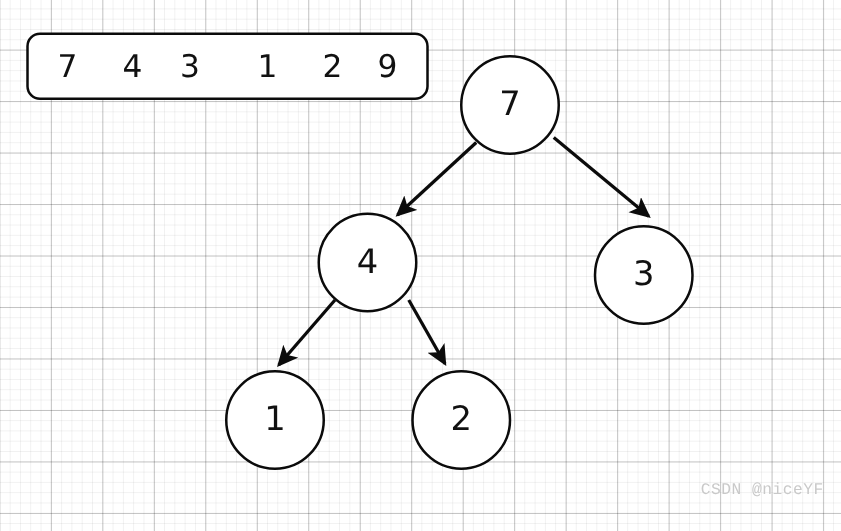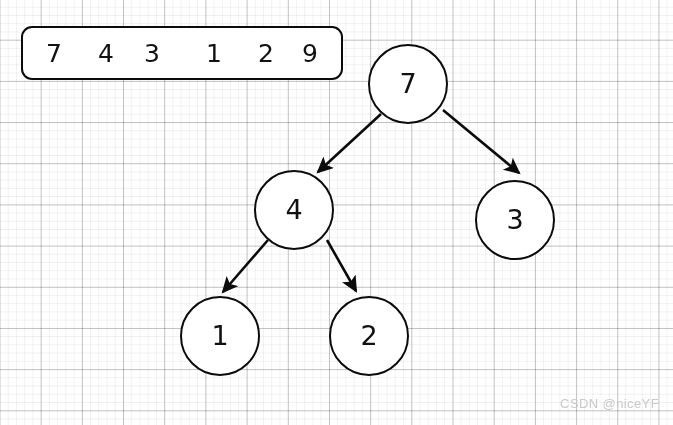--- a/index.html
+++ b/index.html
@@ -84,22 +84,22 @@
     font-size: 27px;
     color: #111111;
     line-height: 1;
     margin-top: -1px;
   }
 
   
   #watermark {
     position: absolute;
     right: 14px;
-    bottom: 14px;
-    font-family: Liberation Sans, sans-serif;
+    bottom: 26px;
+    font-family: Liberation Mono, monospace;
     font-size: 13px;
     color: #c9c9c9;
     letter-spacing: 0.4px;
     white-space: nowrap;
   }
 </style>
 </head>
 <body>
 
 <div id="canvas">

